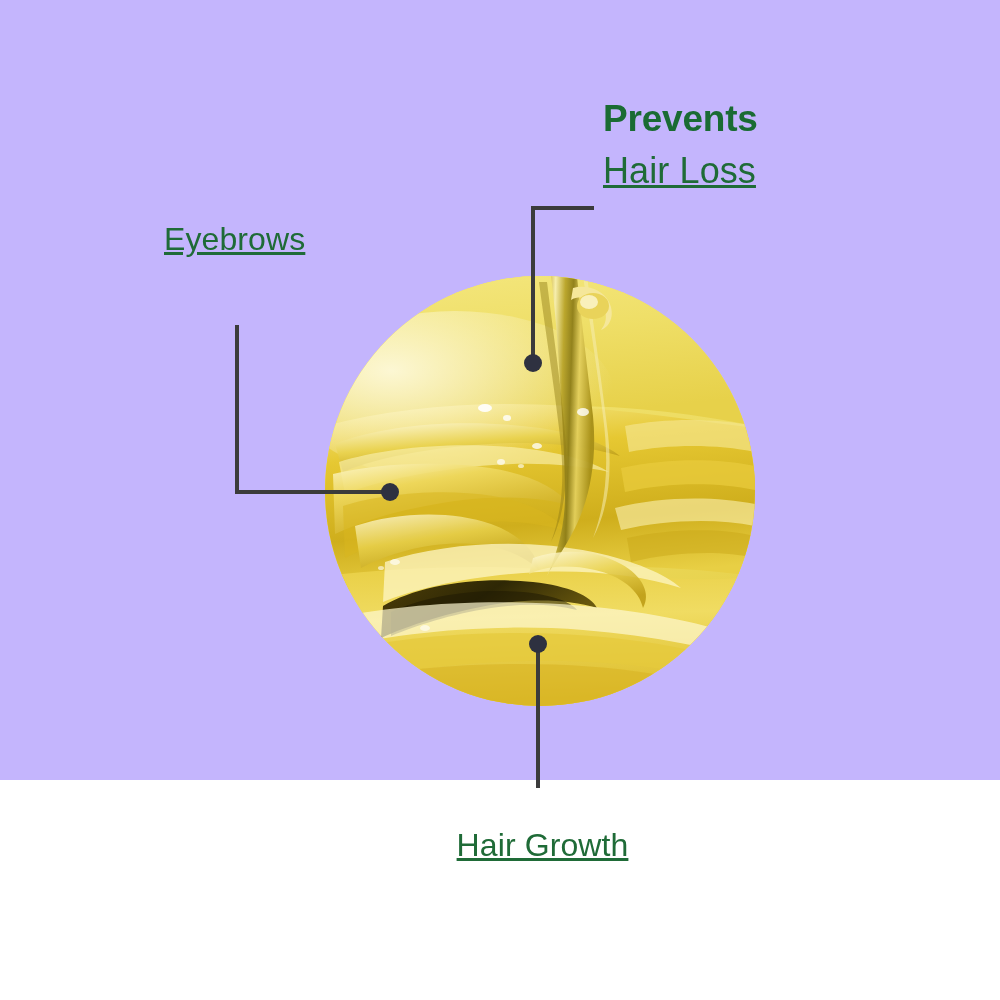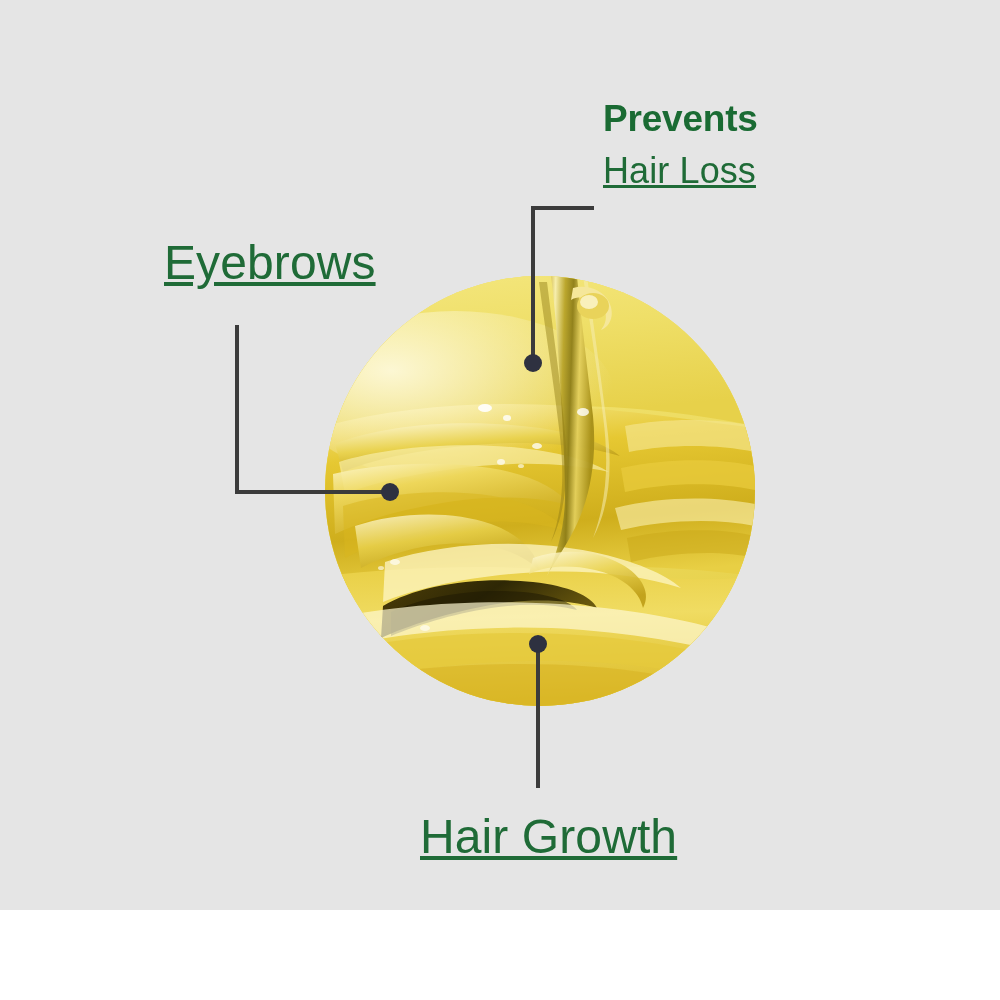--- a/index.html
+++ b/index.html
@@ -9,22 +9,22 @@
   }
   body {
     width: 1000px;
     height: 1000px;
     font-family: "Liberation Sans", sans-serif;
     overflow: hidden;
   }
   #canvas {
     position: relative;
     width: 1000px;
-    height: 910px;
-    background: #e5e5e5;
+    height: 780px;
+    background: #c4b5fd;
   }
 
   
   .oil-circle {
     position: absolute;
     left: 325px;
     top: 276px;
     width: 430px;
     height: 430px;
     border-radius: 50%;
@@ -58,30 +58,30 @@
   }
   #callout-prevents .hl { font-size: 37px; }
   #callout-prevents .sub { font-size: 36px; margin-top: 16px; }
 
   #callout-nourishes {
     left: 158px;
     top: 223px;
     text-align: left;
   }
   #callout-nourishes .hl { font-size: 37px; }
-  #callout-nourishes .sub { font-size: 48px; margin-top: 16px; margin-left: 6px; }
+  #callout-nourishes .sub { font-size: 32px; margin-left: 6px; }
 
   #callout-promotes {
     left: 420px;
     top: 813px;
     text-align: center;
     width: 245px;
   }
   #callout-promotes .hl { font-size: 37px; }
-  #callout-promotes .sub { font-size: 48px; }
+  #callout-promotes .sub { font-size: 32px; margin-top: 16px; }
 
   
   #leaders {
     position: absolute;
     left: 0; top: 0;
     width: 1000px; height: 1000px;
     pointer-events: none;
   }
 </style>
 </head>

